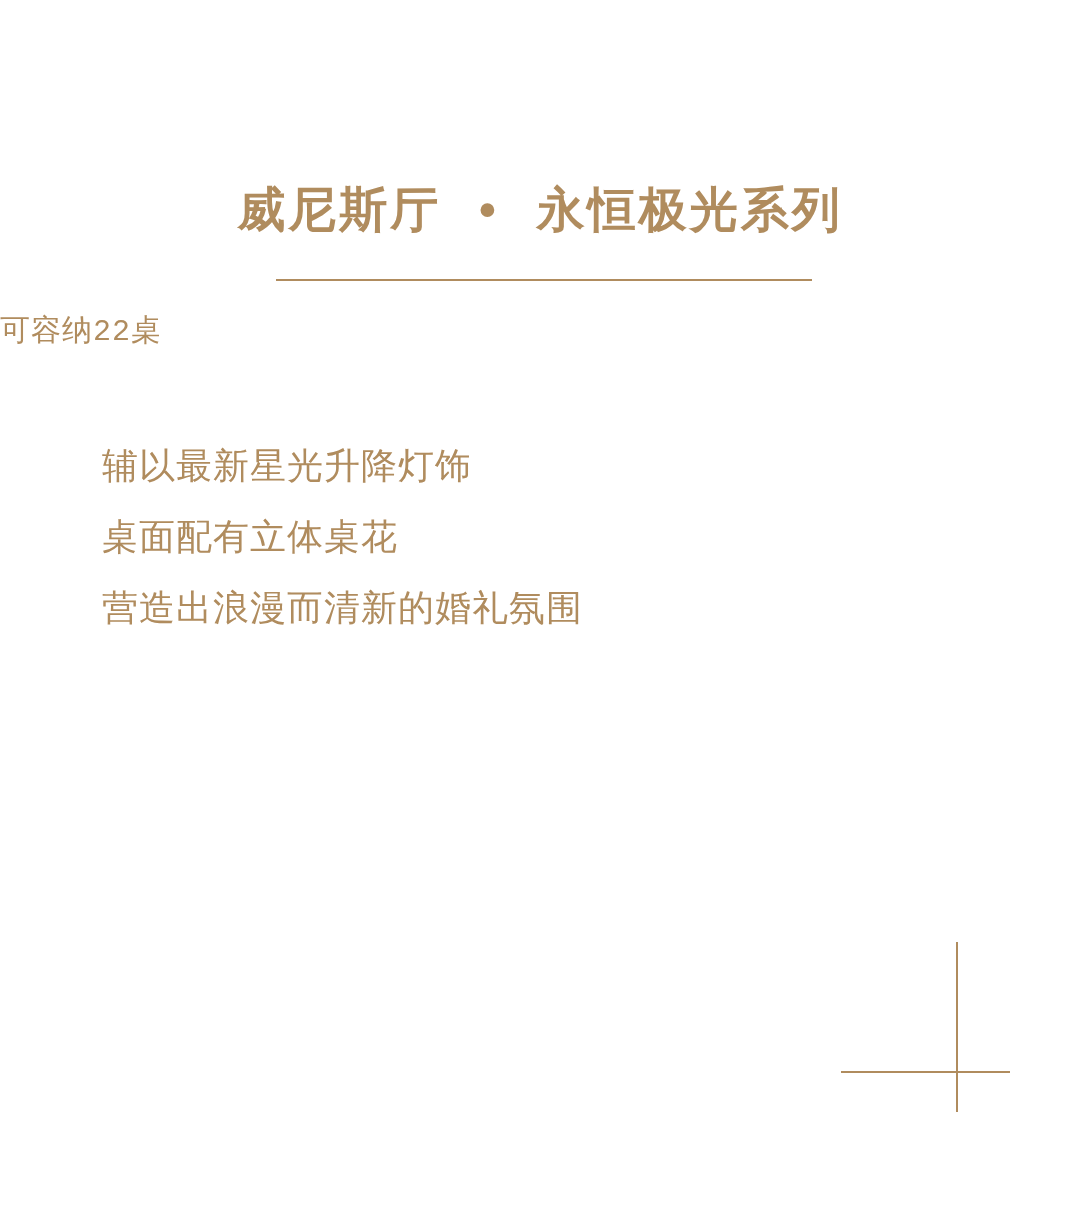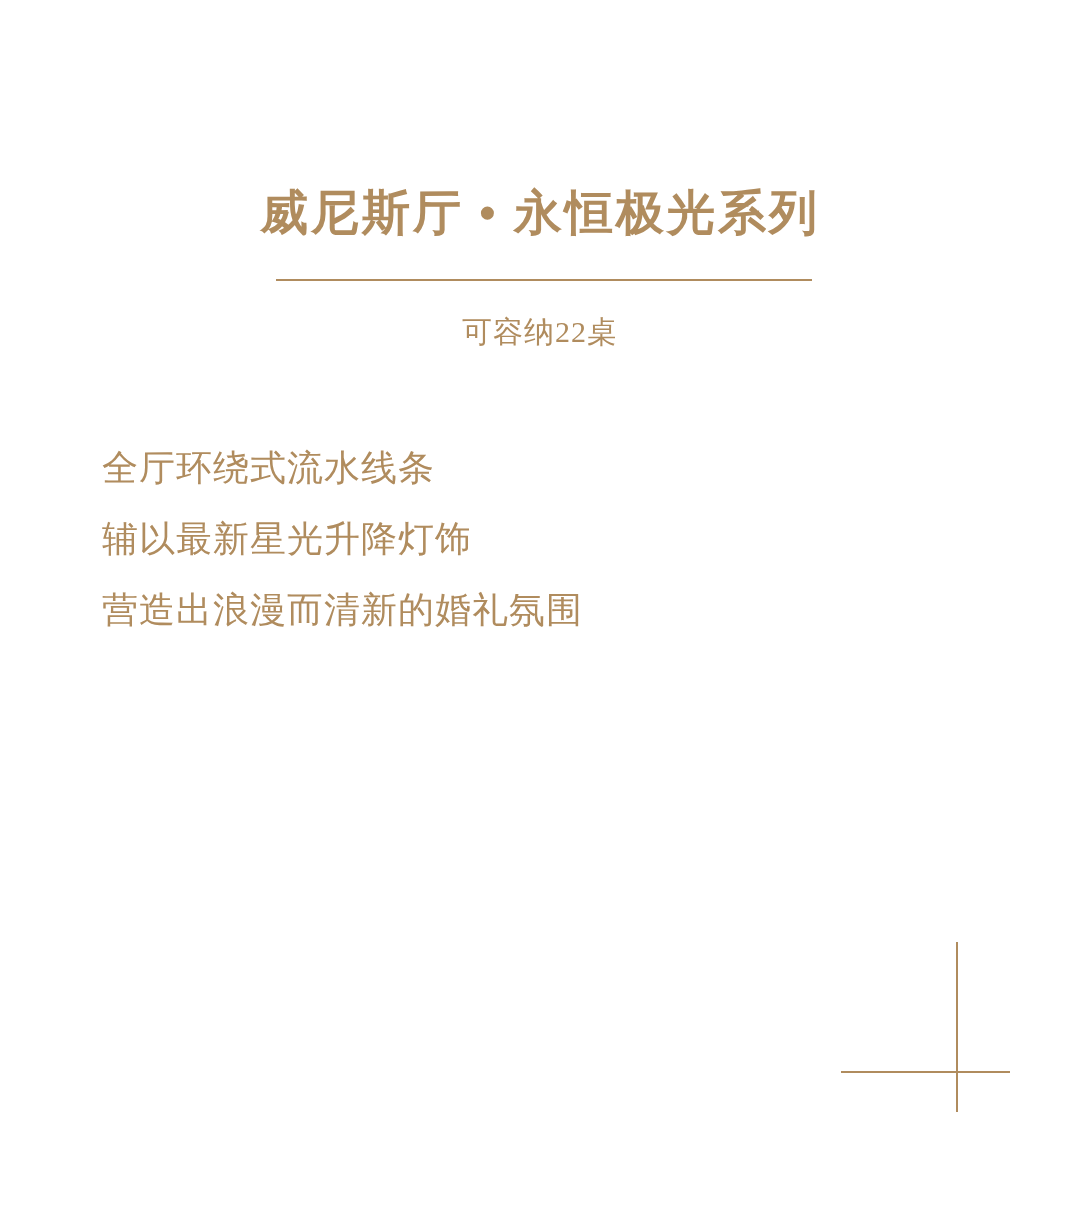--- a/index.html
+++ b/index.html
@@ -11,21 +11,21 @@
     margin: 0;
     padding: 0;
     background: #ffffff;
   }
   .page {
     position: relative;
     width: 1080px;
     height: 1206px;
     background: var(--bg);
     overflow: hidden;
-    font-family: Liberation Serif, serif;
+    font-family: Liberation Mono, monospace;
   }
   .title {
     position: absolute;
     top: 186px;
     left: 0;
     width: 100%;
     margin: 0;
     text-align: center;
     font-size: 48px;
     line-height: 54px;
@@ -41,21 +41,21 @@
     width: 536px;
     height: 2px;
     background: var(--accent);
   }
   .subtitle {
     position: absolute;
     top: 311px;
     left: 0;
     width: 100%;
     margin: 0;
-    text-align: center;
+    text-align: left;
     font-size: 30px;
     line-height: 42px;
     font-weight: 400;
     letter-spacing: 1px;
     color: var(--accent);
   }
   .description {
     position: absolute;
     top: 433px;
     left: 102px;
@@ -92,22 +92,22 @@
 
 <div class="page">
 
   <header>
     <h1 class="title">威尼斯厅 • 永恒极光系列</h1>
     <div class="divider"></div>
     <p class="subtitle">可容纳22桌</p>
   </header>
 
   <main class="description">
-    <p>全厅环绕式流水线条</p>
     <p>辅以最新星光升降灯饰</p>
+    <p>桌面配有立体桌花</p>
     <p>营造出浪漫而清新的婚礼氛围</p>
   </main>
 
   <div>
     <span class="cross-line cross-v"></span>
     <span class="cross-line cross-h"></span>
   </div>
 
 </div>
 

